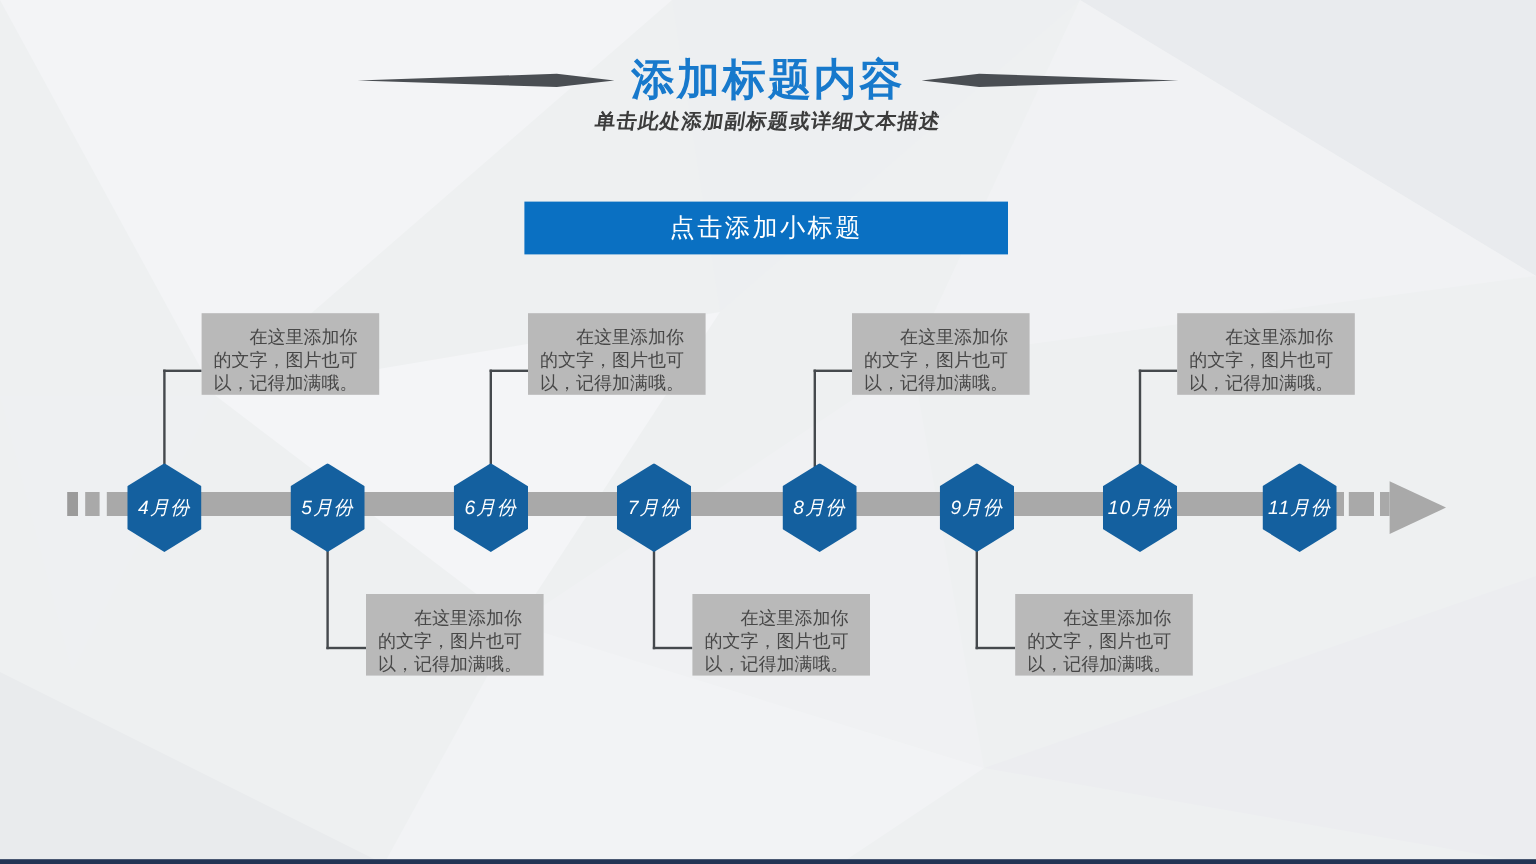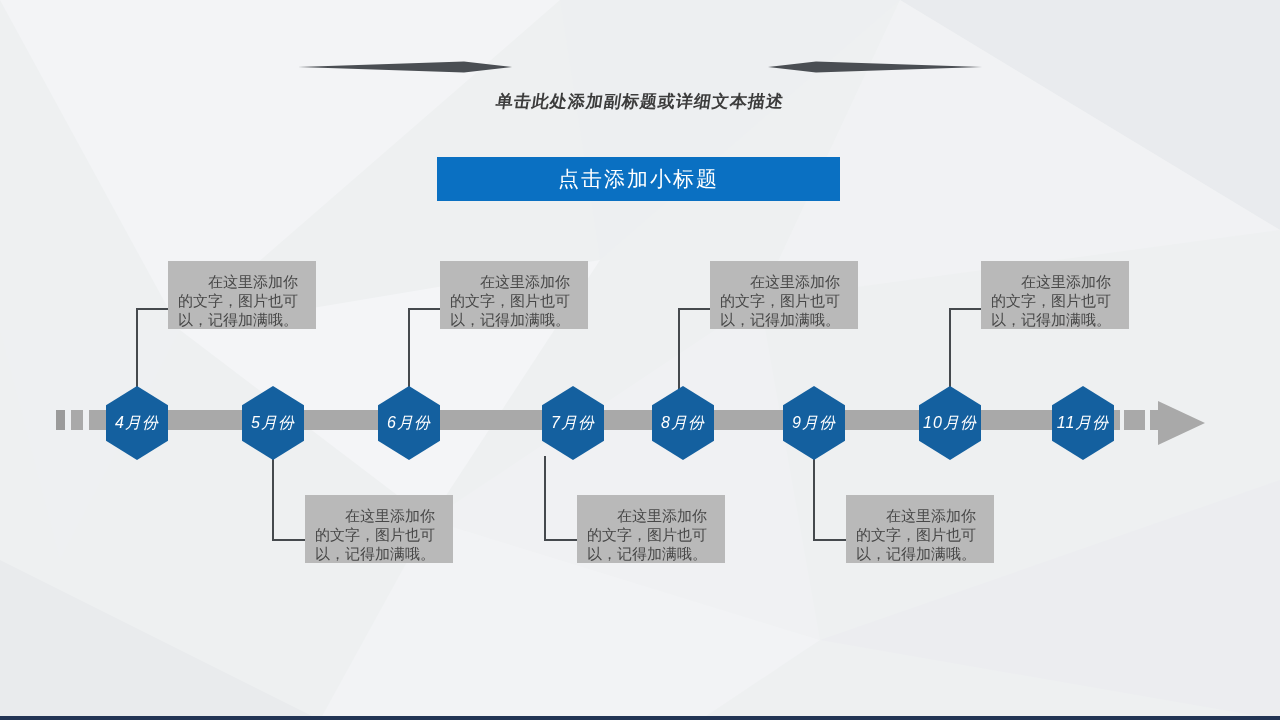--- a/index.html
+++ b/index.html
@@ -17,21 +17,21 @@
   
   .title{position:absolute;left:0;right:0;top:42px;text-align:center;
     font-size:36px;font-weight:900;color:var(--title-blue);letter-spacing:2px;}
   .spear{position:absolute;top:60px;width:214px;height:14px;}
   .spear.left{left:298px;} .spear.right{left:768px;}
   .subtitle{position:absolute;left:0;right:0;top:90px;text-align:center;
     font-size:17px;font-weight:bold;color:var(--subtitle-color);letter-spacing:1px;}
   .subtitle span{display:inline-block;transform:skewX(-8deg);}
 
   
-  .banner{position:absolute;left:437px;top:157px;width:403px;height:44px;
+  .banner{position:absolute;left:437px;top:168px;width:403px;height:44px;
     background:var(--button-blue);color:#fff;font-size:21px;letter-spacing:2px;
     display:flex;align-items:center;justify-content:center;border:none;cursor:pointer;}
 
   
   .tbar{position:absolute;left:108px;top:410px;width:1012px;height:20px;background:var(--bar-gray);}
   .dash{position:absolute;top:410px;height:20px;background:var(--bar-gray);}
   .dash.d1{left:56px;width:9px;background:var(--dash-dark);}
   .dash.d2{left:71px;width:12px;}
   .dash.d3{left:89px;width:22px;}
   .dash.d4{left:1124px;width:21px;}
@@ -70,20 +70,21 @@
     <polygon points="180,330 600,260 430,520" fill="#f4f5f7"></polygon>
     <polygon points="430,520 760,300 820,640" fill="#f0f1f3"></polygon>
     <polygon points="0,560 320,720 0,720" fill="#e9ebed"></polygon>
     <polygon points="820,640 1280,480 1280,720" fill="#ecedf0"></polygon>
     <polygon points="320,720 430,520 820,640 700,720" fill="#f2f3f5"></polygon>
   </svg>
 
   <svg class="spear left" viewBox="0 0 214 14">
     <polygon points="0,7 166,1.5 214,7 166,12.5" fill="#4a4e53"></polygon>
   </svg>
+  <div class="title">添加标题内容</div>
   <svg class="spear right" viewBox="0 0 214 14">
     <polygon points="0,7 48,1.5 214,7 48,12.5" fill="#4a4e53"></polygon>
   </svg>
   <div class="subtitle">
     <span>单击此处添加副标题或详细文本描述</span>
   </div>
 
   <div class="banner">点击添加小标题</div>
 
   <div class="tbar"></div>
@@ -106,21 +107,21 @@
   <div class="conn v" style="left:272px;top:456px;height:85px;"></div>
   <div class="conn h" style="left:272px;top:539px;width:33px;"></div>
   <div class="conn v" style="left:544px;top:456px;height:85px;"></div>
   <div class="conn h" style="left:544px;top:539px;width:33px;"></div>
   <div class="conn v" style="left:813px;top:456px;height:85px;"></div>
   <div class="conn h" style="left:813px;top:539px;width:33px;"></div>
 
   <div class="hex" style="left:106px;">4月份</div>
   <div class="hex" style="left:242px;">5月份</div>
   <div class="hex" style="left:378px;">6月份</div>
-  <div class="hex" style="left:542px;text-align:center;">7月份</div>
+  <div class="hex" style="left:514px;text-align:center;">7月份</div>
   <div class="hex" style="left:652px;">8月份</div>
   <div class="hex" style="left:783px;">9月份</div>
   <div class="hex" style="left:919px;">10月份</div>
   <div class="hex" style="left:1052px;">11月份</div>
 
   <div class="note top" style="left:168px;">
     <p>在这里添加你的文字，图片也可以，记得加满哦。</p>
   </div>
   <div class="note top" style="left:440px;">
     <p>在这里添加你的文字，图片也可以，记得加满哦。</p>

